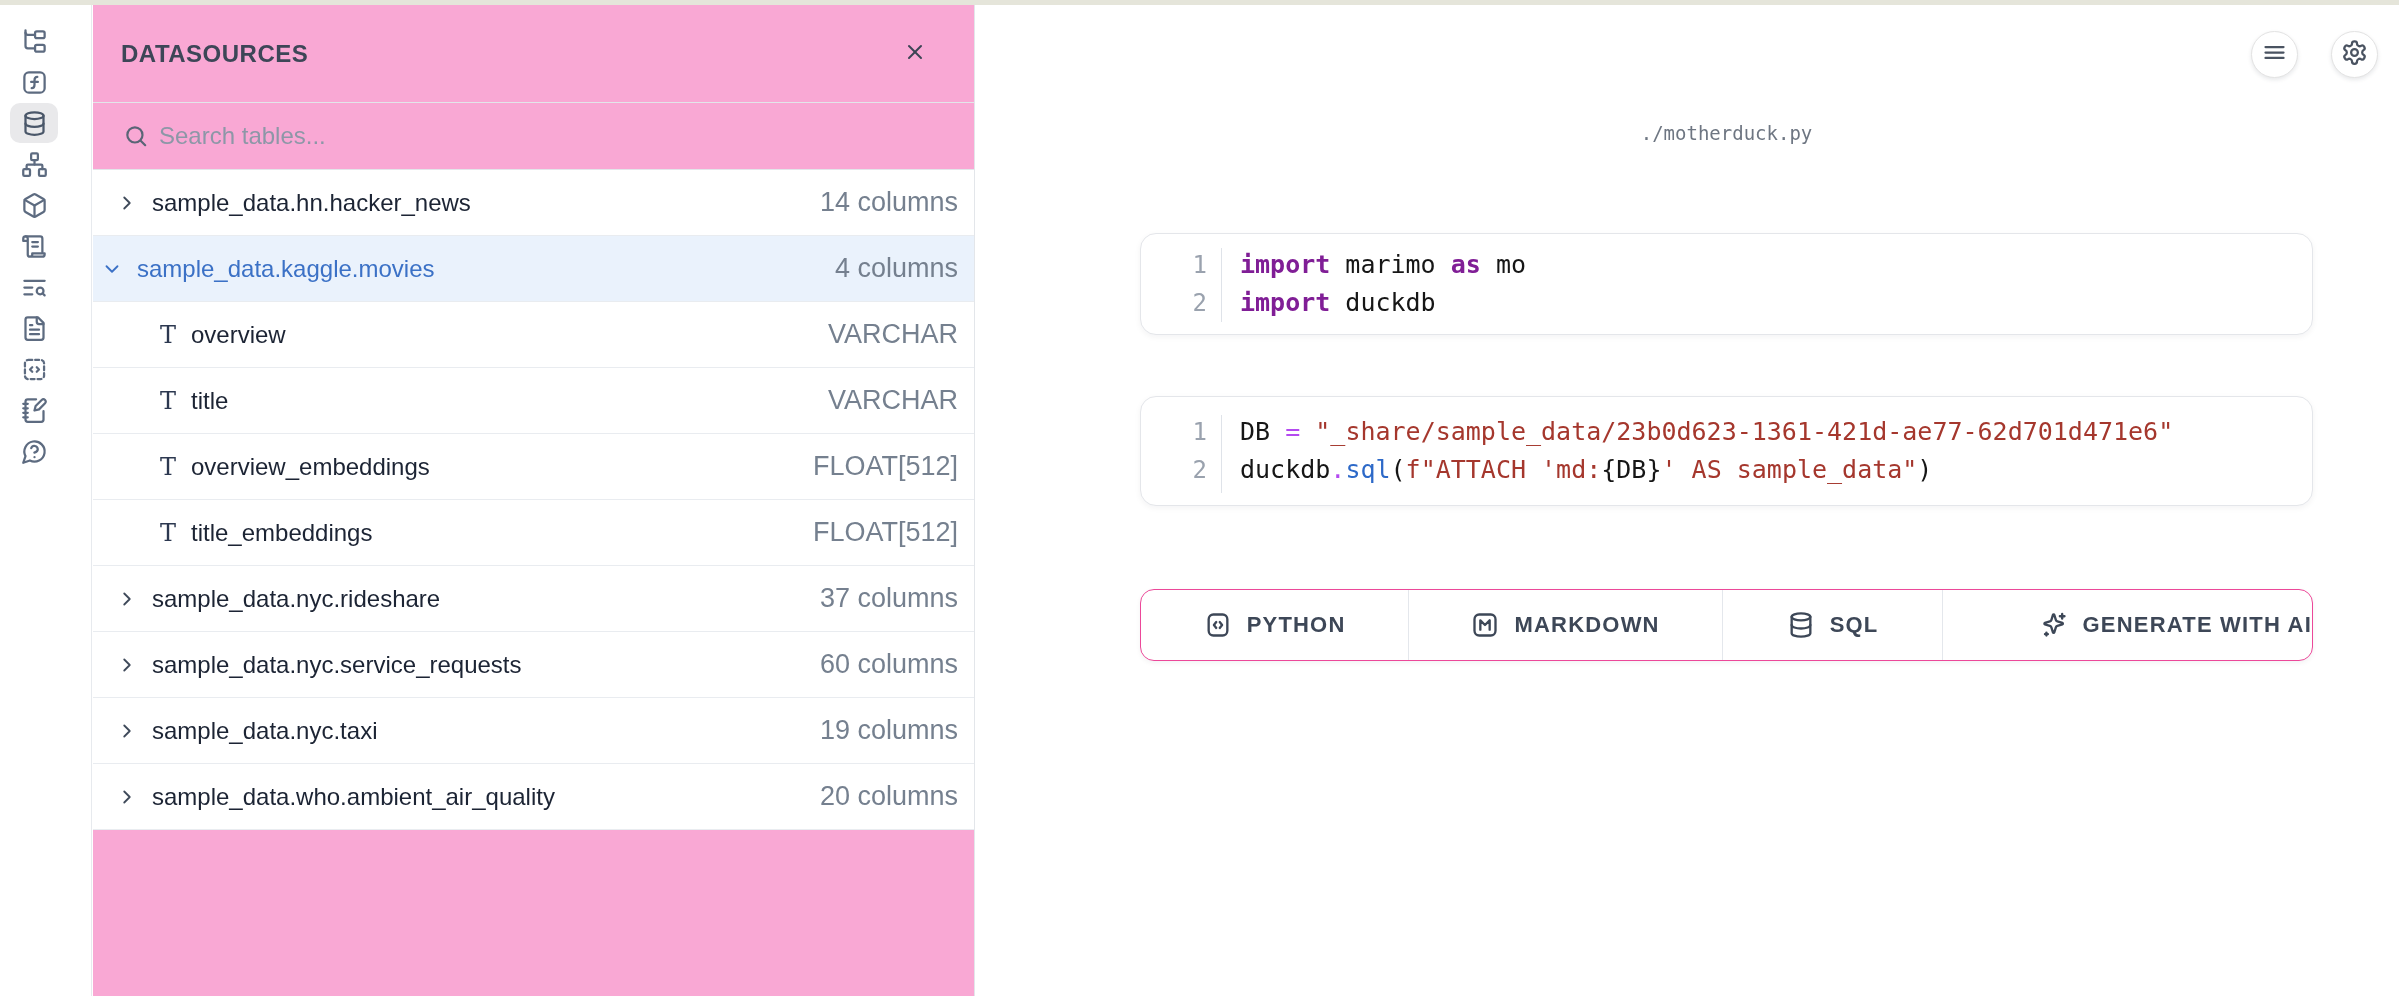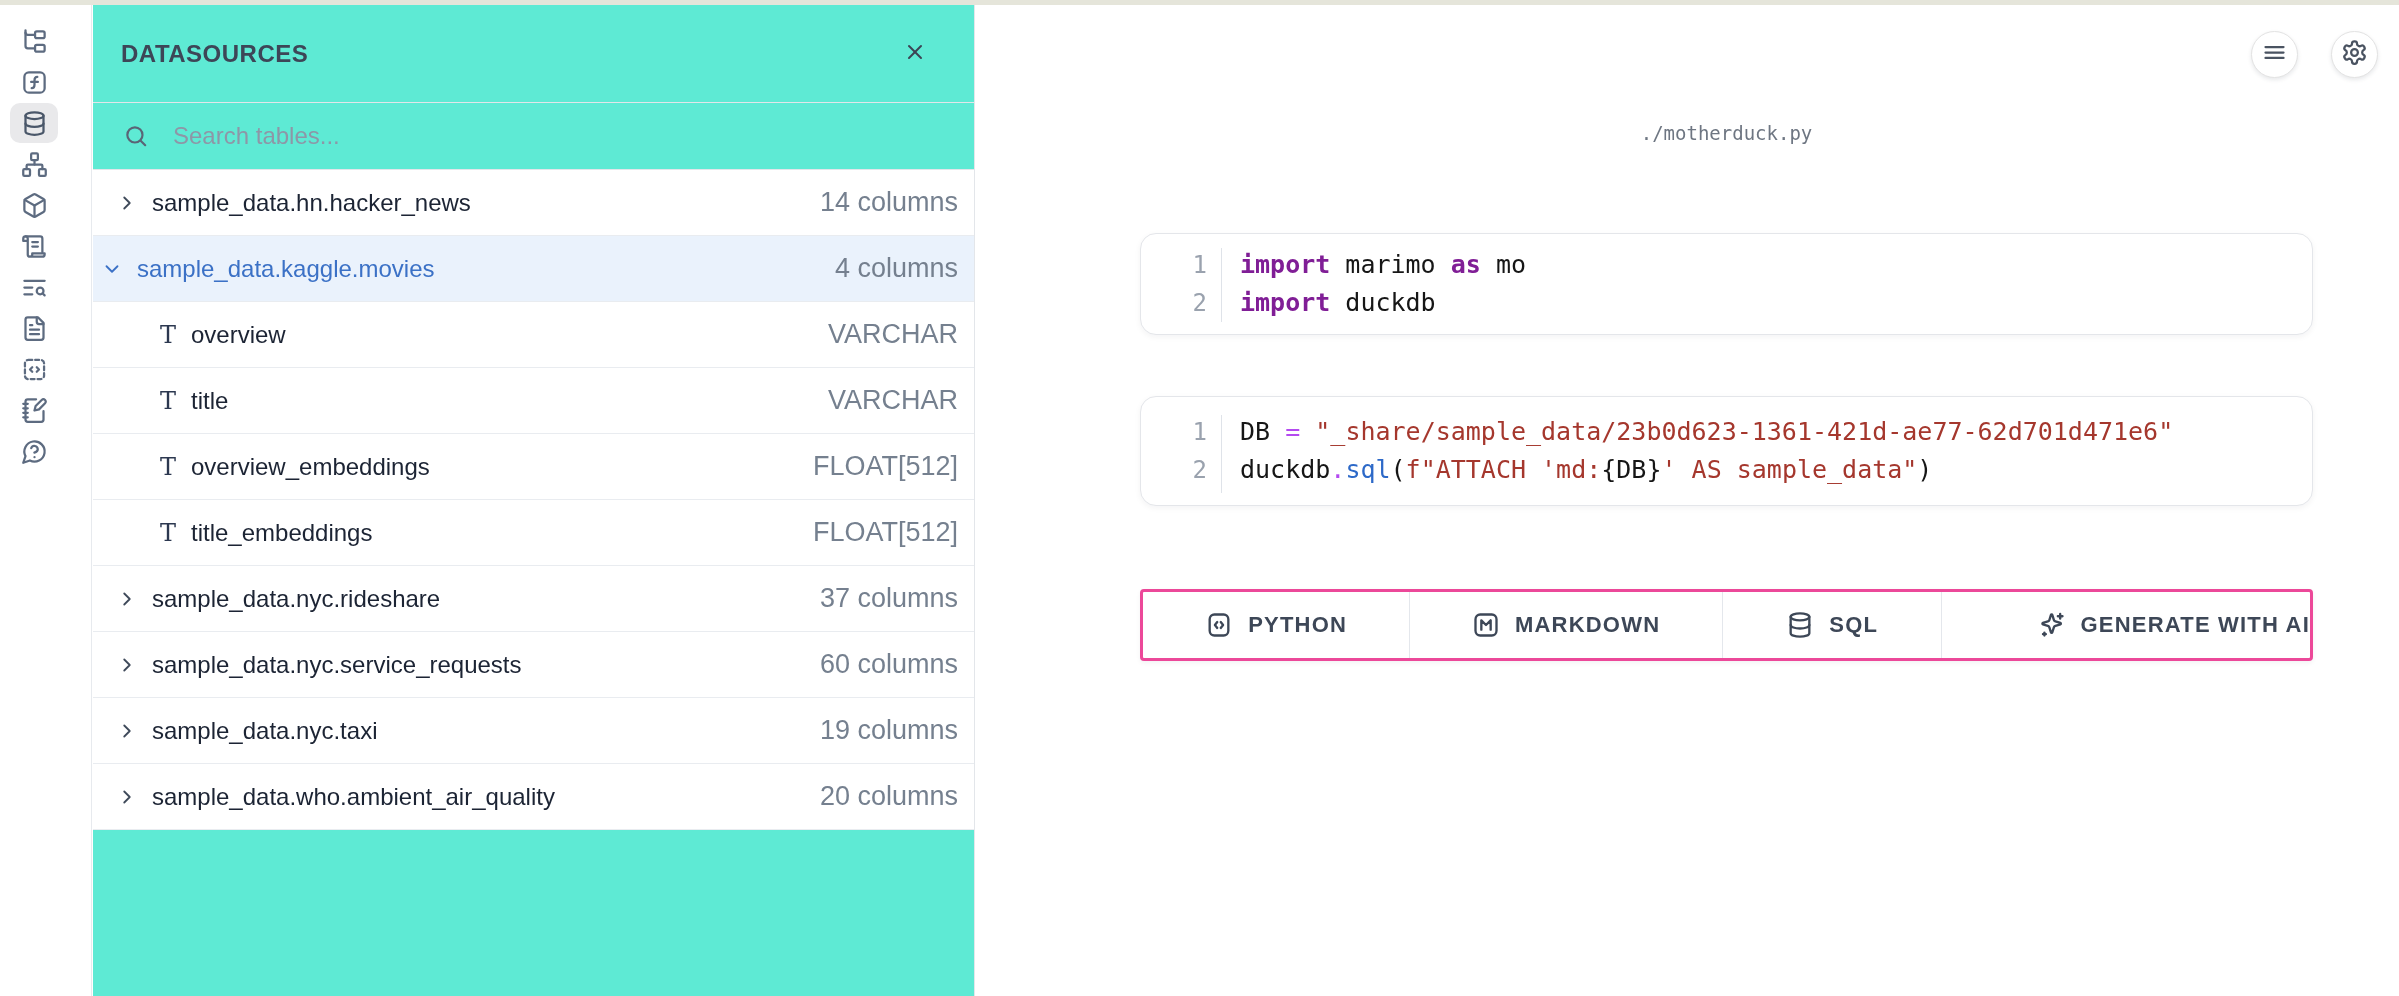--- a/index.html
+++ b/index.html
@@ -10,33 +10,33 @@
   
   .rail{position:absolute;left:0;top:5px;width:92px;height:991px;background:#fff;
         border-right:1px solid #e7eaee;display:flex;flex-direction:column;align-items:flex-start;
         padding-top:16px;box-sizing:border-box;}
   .rail-btn{width:48px;height:40px;margin-left:10px;margin-bottom:1px;border-radius:10px;
             display:flex;align-items:center;justify-content:center;color:#5d6b80;cursor:pointer;}
   .rail-btn svg{width:27px;height:27px;}
   .rail-btn.active{background:#e9e9eb;color:#4a5769;}
 
   
-  .panel{position:absolute;left:93px;top:5px;width:882px;height:991px;background:#5eead4;
+  .panel{position:absolute;left:93px;top:5px;width:882px;height:991px;background:#f9a8d4;
          border-right:1px solid #e3e6ea;box-sizing:border-box;}
   .panel-header{height:98px;border-bottom:1px solid #e3e6ea;display:flex;align-items:center;
                 padding:0 42px 0 28px;box-sizing:border-box;}
   .panel-title{font-size:24px;font-weight:700;letter-spacing:.5px;color:#3d4657;}
   .close-btn{margin-left:auto;width:34px;height:34px;display:flex;align-items:center;justify-content:center;
              color:#3c4454;cursor:pointer;}
   .close-btn svg{width:24px;height:24px;}
   .search-row{height:67px;border-bottom:1px solid #e3e6ea;display:flex;align-items:center;
               padding-left:30px;box-sizing:border-box;}
   .search-row .icon{width:26px;height:26px;color:#5a6576;flex:0 0 auto;}
   .search-row .icon svg{width:26px;height:26px;display:block;}
-  .search-input{border:none;outline:none;margin-left:22px;flex:1;font-size:24px;
+  .search-input{border:none;outline:none;margin-left:8px;flex:1;font-size:24px;
                 font-family:"Liberation Sans",sans-serif;color:#1c2434;background:transparent;}
   .search-input::placeholder{color:#8d97a7;}
 
   .ds-row{height:66px;border-bottom:1px solid #e9ecf0;display:flex;align-items:center;
           padding:0 16px 0 23px;box-sizing:border-box;cursor:pointer;background:#fff;}
   .ds-row .chev{width:22px;height:22px;display:flex;align-items:center;justify-content:center;
                 color:#3f4a5a;flex:0 0 auto;}
   .ds-row .chev svg{width:22px;height:22px;}
   .ds-row .row-name{margin-left:14px;font-size:24px;color:#1c2434;white-space:nowrap;}
   .ds-row .row-meta{margin-left:auto;font-size:27px;color:#75808f;white-space:nowrap;}
@@ -66,21 +66,21 @@
   .gutter{width:66px;text-align:right;color:#9aa2ae;font-size:24px;flex:0 0 auto;}
   .gsep{width:1px;background:#dfe3e9;margin:2px 0 12px 14px;flex:0 0 auto;}
   .code{padding-left:18px;white-space:pre;color:#161616;}
   .tk-kw{color:#801e96;font-weight:700;}
   .tk-op{color:#b44af0;}
   .tk-str{color:#a5372d;}
   .tk-fn{color:#2d69c8;}
   .tk-pl{color:#161616;}
 
   .add-bar{position:absolute;left:1140px;top:589px;width:1173px;height:72px;background:#fff;
-           border:3px solid #ec4899;border-radius:4px;box-shadow:0 2px 5px rgba(15,23,42,.05);
+           border:1px solid #ec4899;border-radius:14px;box-shadow:0 2px 5px rgba(15,23,42,.05);
            display:flex;box-sizing:border-box;overflow:hidden;}
   .seg{display:flex;align-items:center;justify-content:center;gap:15px;border-right:1px solid #e4e7ec;
        color:#3d4757;cursor:pointer;box-sizing:border-box;}
   .seg:last-child{border-right:none;}
   .seg:nth-child(1){width:22.9%;}
   .seg:nth-child(2){width:26.8%;}
   .seg:nth-child(3){width:18.8%;}
   .seg:nth-child(4){width:31.5%;justify-content:flex-end;}
   .seg .icon{width:28px;height:28px;}
   .seg .icon svg{width:28px;height:28px;display:block;}

